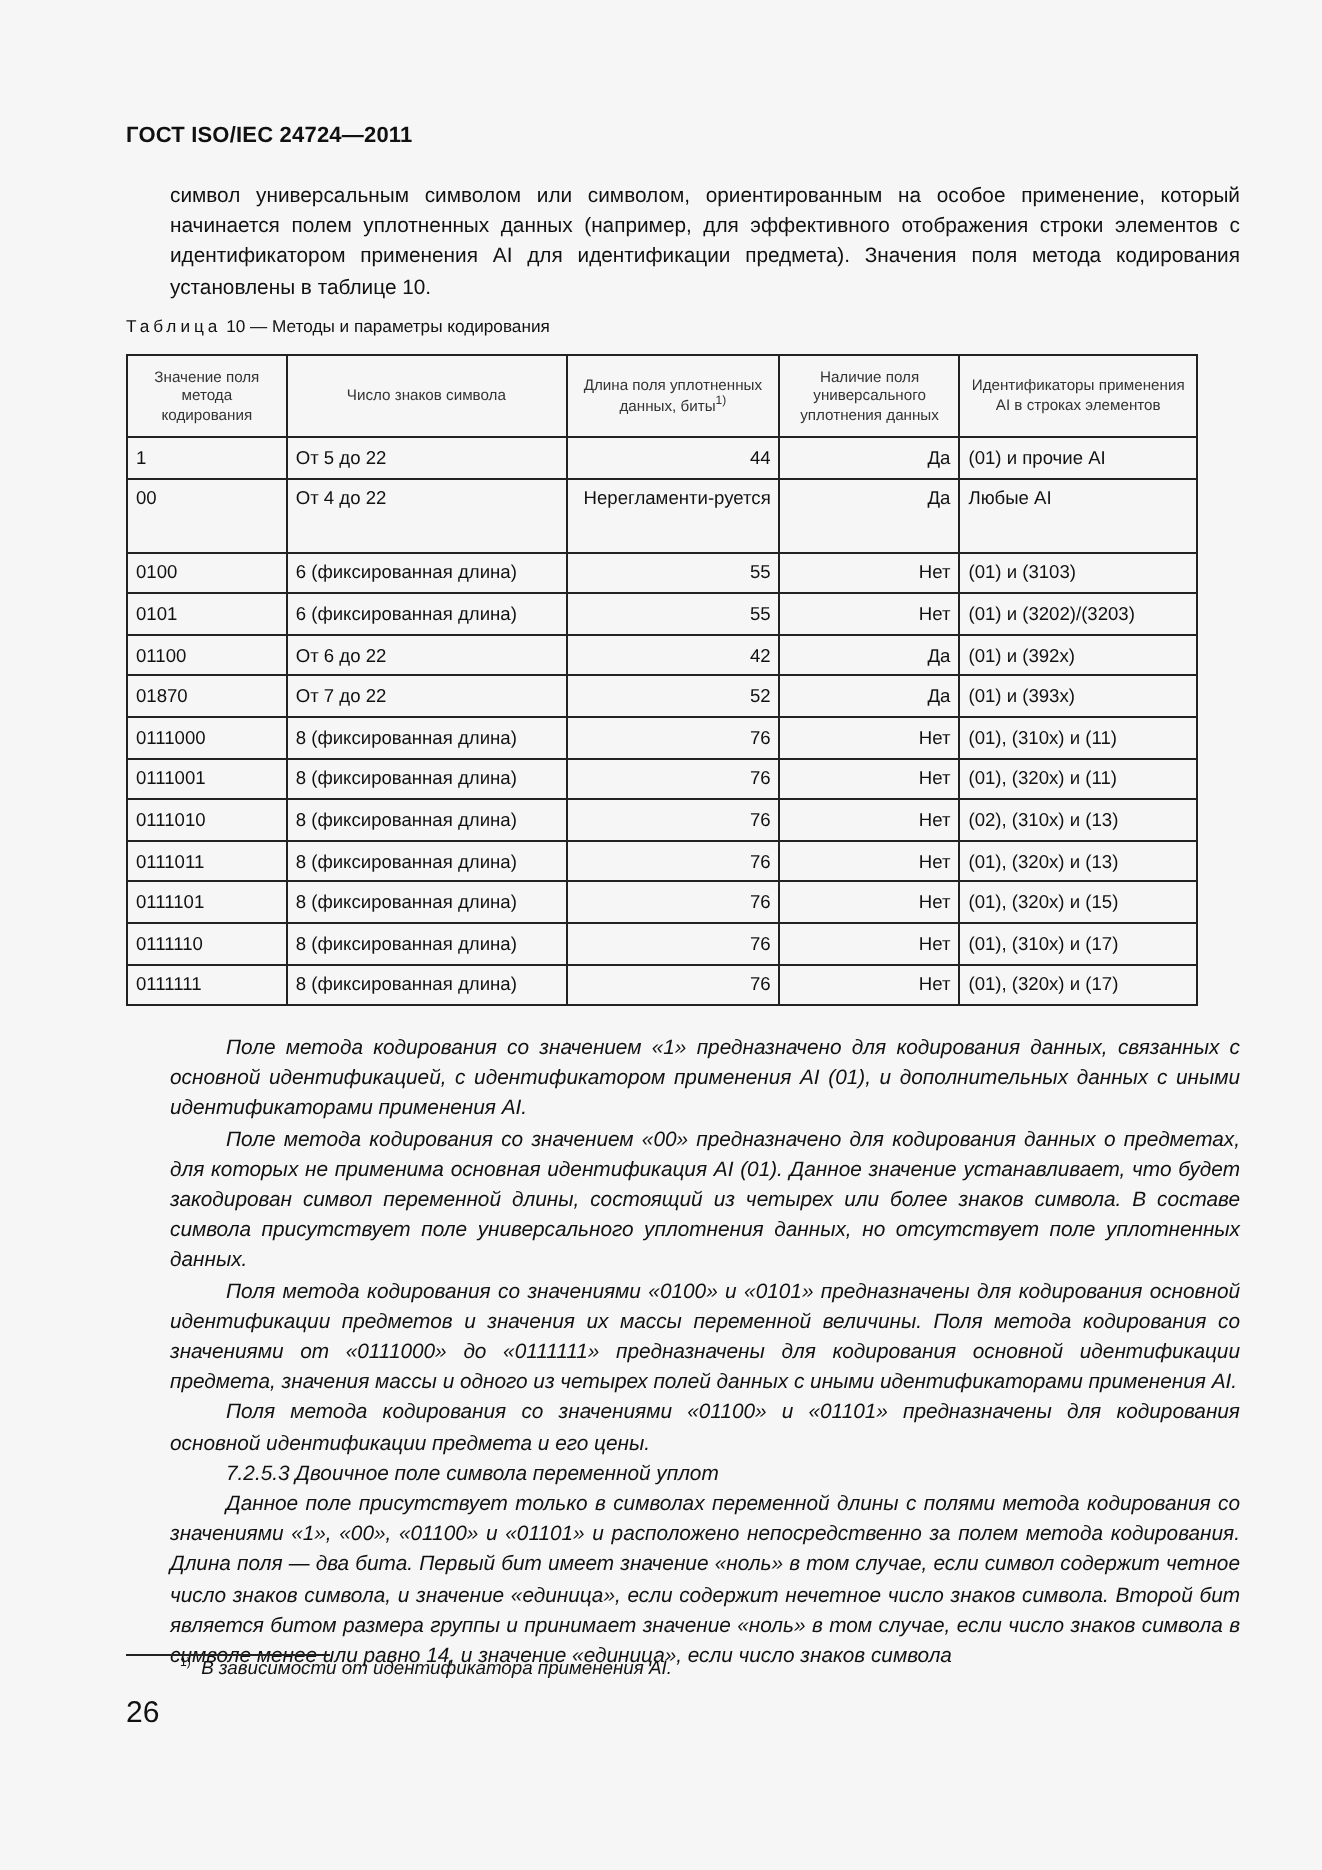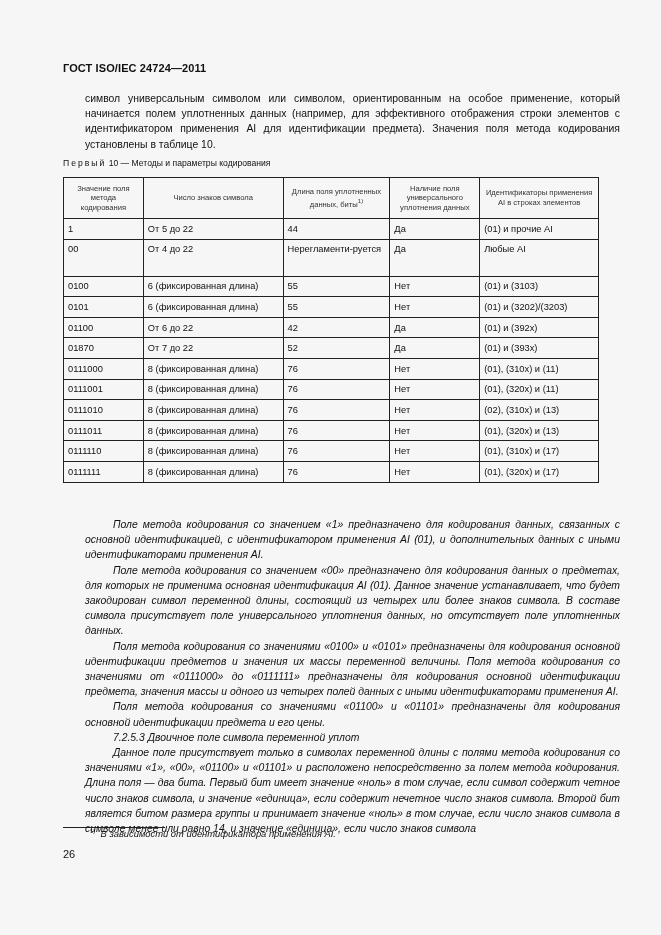--- a/index.html
+++ b/index.html
@@ -7,38 +7,38 @@
          font-family:"Liberation Sans", sans-serif; color:#111; }
   .hdr { position:absolute; left:63px; top:62px; font-size:11px; font-weight:bold; letter-spacing:0.1px; }
   .para { position:absolute; left:75px; width:535px; font-size:10.4px; line-height:15.2px; text-align:justify;margin-left:10px; }
   .para p { margin:0; }
   .ind { text-indent:28px; }
   .cap { position:absolute; left:63px; top:158px; font-size:8.6px; }
   .cap .sp { letter-spacing:2px; }
   table { position:absolute; left:63px; top:177px; width:536px; border-collapse:collapse; }
   td, th { border:1.2px solid #222; font-size:9.3px; padding:0 4px; vertical-align:middle; height:19.6px; }
   th { font-weight:normal; font-size:7.6px; line-height:9.6px; text-align:center; height:40px; color:#333; }
-  td.c { text-align:left; }
+  td.c { text-align:right; }
   td.two { line-height:13px; height:33px; vertical-align:top; padding-top:3px; }
   sup { font-size:6px; }
   .fnline { position:absolute; left:63px; top:827px; width:102px; border-top:1px solid #222; }
   .fn { position:absolute; left:90px; top:828px; font-size:9.4px; font-style:italic; }
   .fn sup { font-style:normal; }
-  .pnum { position:absolute; left:63px; top:848px; font-size:11px; }
+  .pnum { position:absolute; left:63px; top:848px; font-size:15px; }
 </style>
 </head>
 <body>
 
 <div class="hdr">ГОСТ ISO/IEC 24724—2011</div>
 
 <div class="para" style="top:91px;">
   <p>символ универсальным символом или символом, ориентированным на особое применение, который начинается полем уплотненных данных (например, для эффективного отображения строки элементов с идентификатором применения AI для идентификации предмета). Значения поля метода кодирования установлены в таблице 10.</p>
 </div>
 
-<div class="cap"><span class="sp">Первый</span><span> 10 — Методы и параметры кодирования</span></div>
+<div class="cap"><span class="sp">Таблица</span><span> 10 — Методы и параметры кодирования</span></div>
 
 <table>
   <colgroup>
     <col style="width:80px">
       <col style="width:140px">
       <col style="width:107px">
       <col style="width:90px">
       <col style="width:119px">
   </colgroup>
   <thead>
@@ -115,20 +115,27 @@
         <td>(02), (310x) и (13)</td>
       </tr>
       <tr>
         <td>0111011</td>
         <td>8 (фиксированная длина)</td>
         <td class="c">76</td>
         <td class="c">Нет</td>
         <td>(01), (320x) и (13)</td>
       </tr>
       <tr>
+        <td>0111101</td>
+        <td>8 (фиксированная длина)</td>
+        <td class="c">76</td>
+        <td class="c">Нет</td>
+        <td>(01), (320x) и (15)</td>
+      </tr>
+      <tr>
         <td>0111110</td>
         <td>8 (фиксированная длина)</td>
         <td class="c">76</td>
         <td class="c">Нет</td>
         <td>(01), (310x) и (17)</td>
       </tr>
       <tr>
         <td>0111111</td>
         <td>8 (фиксированная длина)</td>
         <td class="c">76</td>

